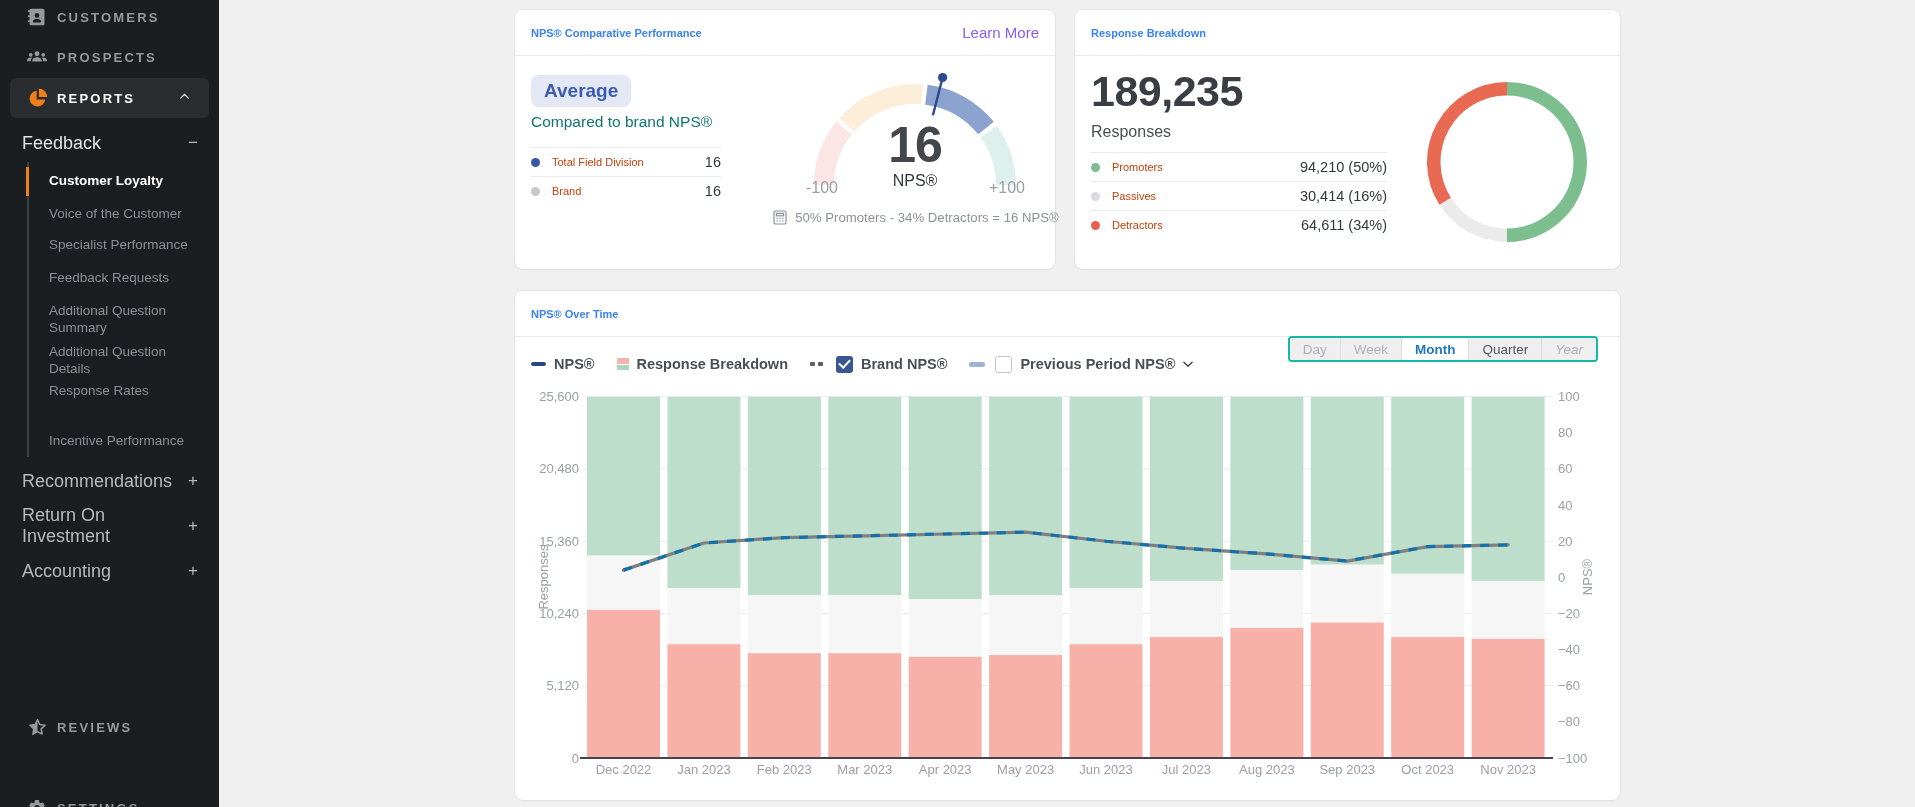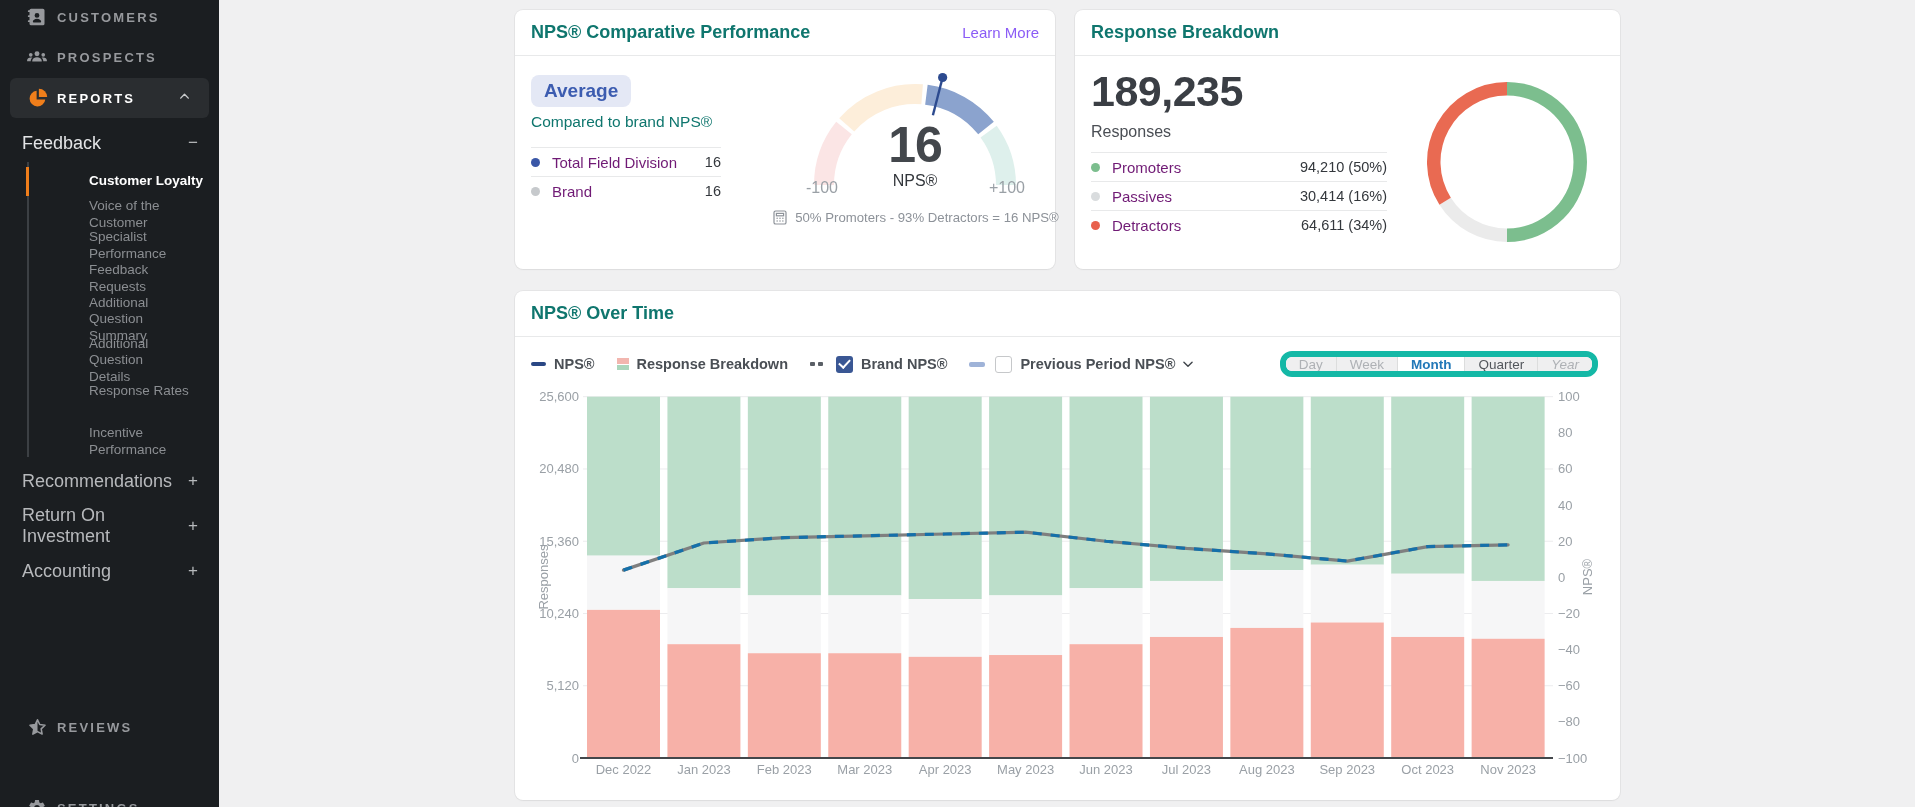--- a/index.html
+++ b/index.html
@@ -14,40 +14,40 @@
   .side-item.active-row { left:10px; width:199px; background:#2a2d30; border-radius:6px; }
   .side-item.active-row .ic { left:16px; }
   .side-item.active-row .lbl { left:47px; color:#ffffff; }
   .side-item.active-row .chev { position:absolute; right:18px; color:#c9cbcd; }
   .section-row { position:absolute; left:22px; width:176px; display:flex; align-items:center; justify-content:space-between; cursor:pointer; }
   .section-row .s-lbl { font-size:18px; color:#b7b9bc; }
   .section-row.bright .s-lbl { color:#e3e4e6; }
   .section-row .s-toggle { font-size:17px; color:#b7b9bc; font-weight:400; }
   .subnav-line { position:absolute; left:27px; top:162px; width:2px; height:295px; background:#3c4044; }
   .subitem { position:absolute; left:29px; width:178px; display:flex; align-items:center; cursor:pointer; }
-  .subitem .t { font-size:13.5px; color:#8b8e92; line-height:16.5px; padding-left:20px;margin-left:40px; }
+  .subitem .t { font-size:13.5px; color:#8b8e92; line-height:16.5px; padding-left:20px; }
   .subitem.sel::before { content:""; position:absolute; left:-3px; top:2px; bottom:2px; width:3px; background:#ef7e1b; }
   .subitem.sel .t { color:#ffffff; font-weight:700; }
 
   
   .card { position:absolute; background:#ffffff; border-radius:8px; box-shadow:0 0 0 1px rgba(0,0,0,0.045), 0 1px 2px rgba(0,0,0,0.04); }
   .card-head { position:absolute; top:0; left:0; right:0; height:46px; border-bottom:1px solid #e8e9ea; display:flex; align-items:center; padding:0 16px; justify-content:space-between; }
-  .card-title { font-size:18px; font-weight:700; color:#0f766e; }
+  .card-title { font-size:11px; font-weight:700; color:#3b82f6; }
   .link { font-size:15px; color:#8b5cf6; cursor:pointer; }
 
   #card-comparative { left:515px; top:10px; width:540px; height:259px; }
   #card-breakdown  { left:1075px; top:10px; width:545px; height:259px; }
   #card-overtime   { left:515px; top:291px; width:1105px; height:509px; }
 
   .badge { position:absolute; left:16px; top:65px; background:#e4e8f5; color:#3c5cb0; font-size:19px; font-weight:700; padding:5px 13px; border-radius:8px; }
   .subtitle { position:absolute; left:16px; top:103px; font-size:15.5px; color:#0f766e; }
   .mini-table { position:absolute; left:16px; top:137px; width:190px; }
   .mini-row { display:flex; align-items:center; height:29px; border-top:1px solid #e8e9ea; }
   .dot { width:9px; height:9px; border-radius:50%; margin-right:12px; flex:none; }
-  .mini-row .rl { font-size:15px; color:#701a75; flex:1; }
+  .mini-row .rl { font-size:11px; color:#c2410c; flex:1; }
   .mini-row .rv { font-size:14.5px; color:#33373c; }
 
   .gauge-wrap { position:absolute; left:280px; top:58px; width:240px; height:136px; }
   .gauge-value { position:absolute; left:330px; top:110px; width:140px; text-align:center; font-size:50px; line-height:50px; font-weight:700; color:#43474c; letter-spacing:-1px; }
   .gauge-unit { position:absolute; left:330px; top:163px; width:140px; text-align:center; font-size:16px; line-height:16px; color:#33373c; }
   .gauge-min { position:absolute; left:277px; top:169px; width:60px; text-align:center; font-size:16px; color:#9aa0a6; }
   .gauge-max { position:absolute; left:462px; top:169px; width:60px; text-align:center; font-size:16px; color:#9aa0a6; }
   .formula { position:absolute; left:262px; right:0; top:200px; display:flex; align-items:center; justify-content:center; color:#8d9299; }
   .formula .ftxt { font-size:13.2px; margin-left:8px; color:#8d9299; white-space:nowrap; }
 
@@ -66,21 +66,21 @@
   .swatch-stack .s2 { flex:1; background:#abd6bc; }
   .swatch-dashes { display:flex; }
   .swatch-dashes i { width:5px; height:4px; background:#5a5f66; margin-right:3px; border-radius:1px; }
   .swatch-dash-blue { width:16px; height:5px; border-radius:2px; background:#9fb3d8; }
   .checkbox { width:17px; height:17px; border-radius:3px; margin-left:10px; position:relative; cursor:pointer; flex:none; }
   .checkbox.checked { background:#3a5794; }
   .checkbox.checked::after { content:""; position:absolute; left:5px; top:1.5px; width:5px; height:9px; border:solid #fff; border-width:0 2.2px 2.2px 0; transform:rotate(43deg); }
   .checkbox.unchecked { background:#fff; border:1.5px solid #c6c8ca; }
   .leg-chev { margin-left:6px; display:flex; align-items:center; cursor:pointer; }
 
-  .range-group { position:absolute; right:22px; top:60px; height:26px; display:flex; border:6px solid #14b8a6; border-radius:12px; overflow:hidden; }
+  .range-group { position:absolute; right:22px; top:45px; height:26px; display:flex; border:2px solid #14b8a6; border-radius:4px; overflow:hidden; }
   .range-btn { height:100%; display:flex; align-items:center; justify-content:center; font-size:13.5px; background:#efeff0; color:#aeb1b5; border:none; border-right:1px solid #dcdddd; padding:0 13px; cursor:pointer; font-family:inherit; }
   .range-btn:last-child { border-right:none;font-style:italic; }
   .range-btn.darker { color:#53575c; }
   .range-btn.active { background:#ffffff; color:#2278b8; font-weight:700; }
 
   .ot-chart { position:absolute; left:0; top:94px; width:1105px; height:415px; }
 
   svg text { font-family:"Liberation Sans", sans-serif; }
 </style>
 </head>
@@ -237,21 +237,21 @@
           <g fill="#8d9299">
             <circle cx="4.1" cy="8.3" r=".75"></circle>
             <circle cx="7" cy="8.3" r=".75"></circle>
             <circle cx="9.9" cy="8.3" r=".75"></circle>
             <circle cx="4.1" cy="11" r=".75"></circle>
             <circle cx="7" cy="11" r=".75"></circle>
             <circle cx="9.9" cy="11" r=".75"></circle>
           </g>
         </svg>
     </span>
-    <span class="ftxt">50% Promoters - 93% Detractors = 16 NPS®</span>
+    <span class="ftxt">50% Promoters - 34% Detractors = 16 NPS®</span>
   </div>
 </section>
 
 <section class="card" id="card-breakdown">
   <div class="card-head">
     <span class="card-title">Response Breakdown</span>
   </div>
   <div class="big-number">189,235</div>
   <div class="big-label">Responses</div>
   <div class="bk-table">

